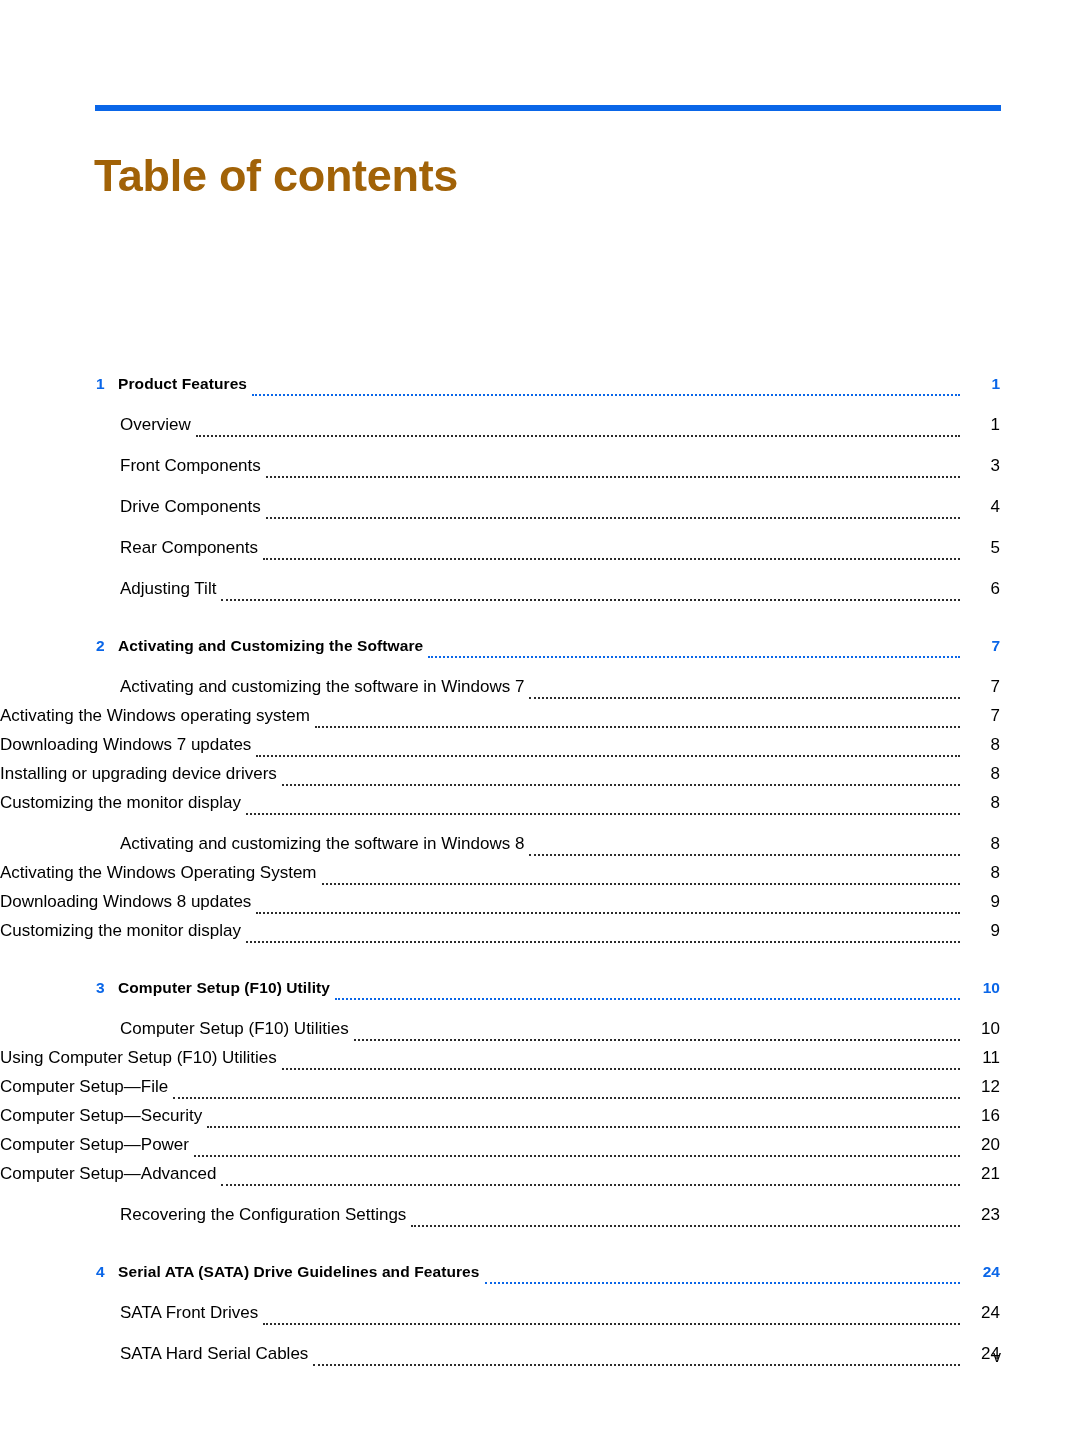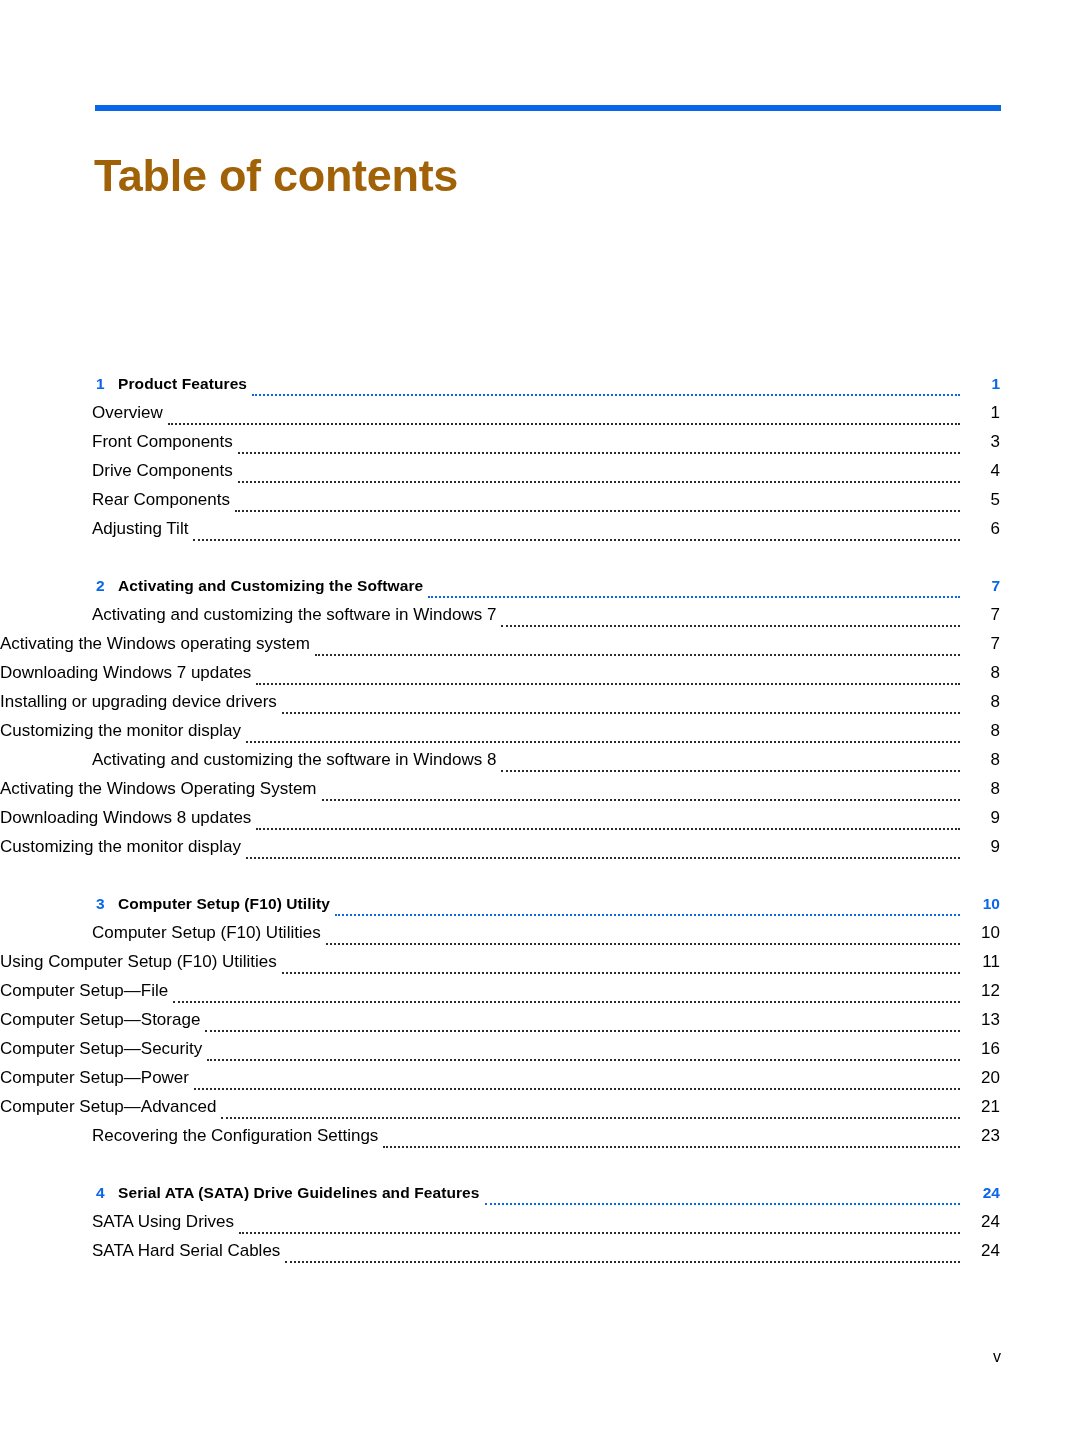--- a/index.html
+++ b/index.html
@@ -106,21 +106,21 @@
   }
   .lvl-chapter .leader {
     border-bottom-color: #0A66E8;
   }
   .lvl-chapter .pagenum {
     font-weight: bold;
     font-size: 15.5px;
     color: #0A66E8;
   }
 
-  .lvl-1 { padding-left: 92px; }
+  .lvl-1 { padding-left: 120px; margin-top: 12px; }
   .lvl-2 { }
 
   
   .folio {
     position: absolute;
     left: 0;
     top: 1348px;
     width: 1001px;
     text-align: right;
     font-size: 16px;
@@ -233,25 +233,20 @@
         <span class="entry-label">Using Computer Setup (F10) Utilities</span>
         <span class="leader"></span>
         <span class="pagenum">11</span>
       </div>
       <div class="toc-row lvl-2">
         <span class="entry-label">Computer Setup—File</span>
         <span class="leader"></span>
         <span class="pagenum">12</span>
       </div>
       <div class="toc-row lvl-2">
-        <span class="entry-label">Computer Setup—Storage</span>
-        <span class="leader"></span>
-        <span class="pagenum">13</span>
-      </div>
-      <div class="toc-row lvl-2">
         <span class="entry-label">Computer Setup—Security</span>
         <span class="leader"></span>
         <span class="pagenum">16</span>
       </div>
       <div class="toc-row lvl-2">
         <span class="entry-label">Computer Setup—Power</span>
         <span class="leader"></span>
         <span class="pagenum">20</span>
       </div>
       <div class="toc-row lvl-2">
@@ -264,21 +259,21 @@
         <span class="leader"></span>
         <span class="pagenum">23</span>
       </div>
       <div class="toc-row lvl-chapter group-gap">
         <span class="chap-num">4</span>
         <span class="entry-label">Serial ATA (SATA) Drive Guidelines and Features</span>
         <span class="leader"></span>
         <span class="pagenum">24</span>
       </div>
       <div class="toc-row lvl-1">
-        <span class="entry-label">SATA Using Drives</span>
+        <span class="entry-label">SATA Front Drives</span>
         <span class="leader"></span>
         <span class="pagenum">24</span>
       </div>
       <div class="toc-row lvl-1">
         <span class="entry-label">SATA Hard Serial Cables</span>
         <span class="leader"></span>
         <span class="pagenum">24</span>
       </div>
     </div>
 

